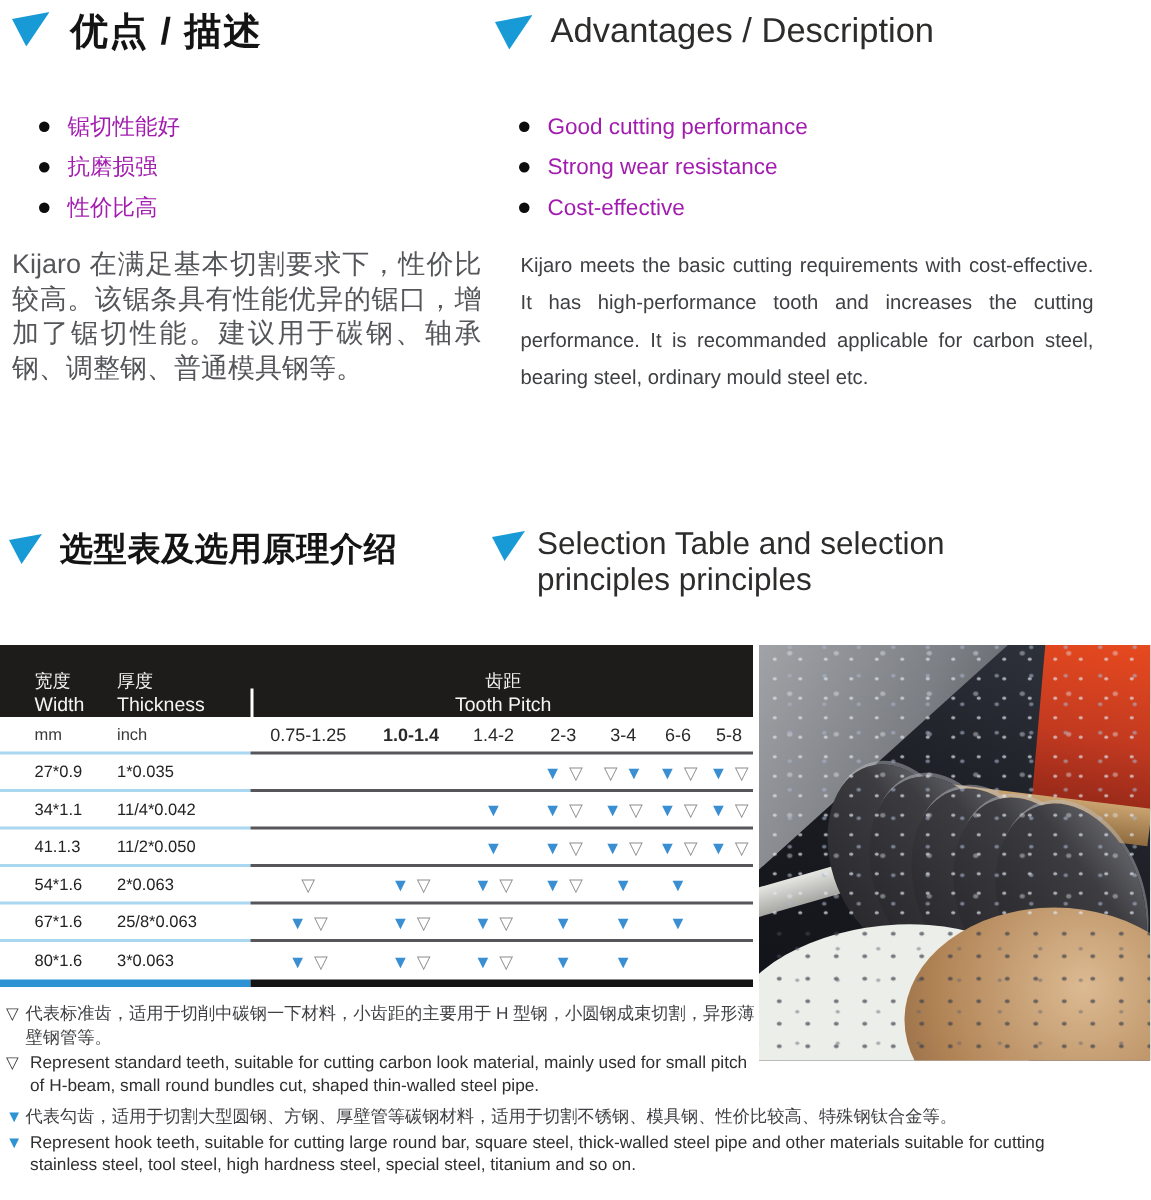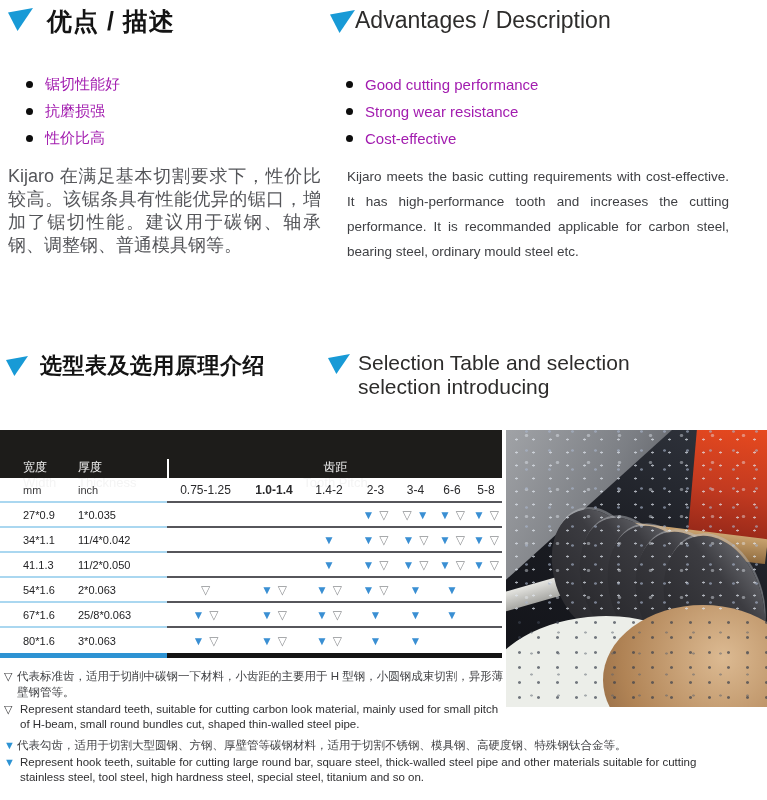--- a/index.html
+++ b/index.html
@@ -11,36 +11,36 @@
     color:#222;
   }
   
   .head-row { position:absolute; display:flex; align-items:flex-start; }
   .tri-flag {
     flex:0 0 auto; width:25px; height:23px; background:#189ad6;
     clip-path:polygon(0 20%, 100% 0, 38% 100%);
   }
   .tri-flag.small { width:22px; height:20px; }
   .h-zh { font-size:25px; font-weight:bold; color:#141414; letter-spacing:1px; margin-left:14px; line-height:27px; }
-  .h-en { font-size:23px; color:#2d2c2b; margin-left:0; line-height:26px; }
+  .h-en { font-size:23px; color:#2d2c2b; margin-left:12px; line-height:26px; }
   .h-zh2 { font-size:22px; font-weight:bold; color:#141414; letter-spacing:.5px; margin-left:12px; line-height:24px; }
   .h-en2 { font-size:21px; color:#2d2c2b; margin-left:8px; line-height:24px; width:318px; }
   
   .bullets { position:absolute; }
   .b-item { display:flex; align-items:center; height:27px; }
   .dot { width:7px; height:7px; border-radius:50%; background:#0d0d0d; margin-right:12px; }
   .b-label { font-size:15px; color:#a21caf; }
   
   .para { position:absolute; text-align:justify; }
   .para-zh { left:8px; top:165px; width:313px; font-size:18px; line-height:23px; color:#55565a; }
   .para-en { left:347px; top:164px; width:382px; font-size:13.5px; line-height:25px; color:#3f4044; }
   
   .tbl { position:absolute; left:0; top:430px; width:502px; }
   .tbl-head { display:flex; height:48px; background:#1d1c1a; color:#f4f4f4; }
-  .th { display:flex; flex-direction:column; justify-content:flex-start; line-height:16px;margin-top:29px; }
+  .th { display:flex; flex-direction:column; justify-content:flex-end; line-height:16px;margin-top:29px; }
   .th-w { width:70px; padding-left:23px; }
   .th-t { width:97px; padding-left:8px; }
   .th-pitch { width:335px; border-left:2px solid #ffffff; align-items:center; text-align:center; }
   .th .zh { font-size:12px; } .th .en { font-size:13px; }
   .sub-row { display:flex; height:25px; }
   .side-left { width:167px; display:flex; align-items:center; border-bottom:2px solid #aad7f0; }
   .side-right { width:335px; display:flex; align-items:center; border-bottom:2px solid #56565b; }
   .cell-mm { width:70px; padding-left:23px; }
   .cell-inch { width:97px; padding-left:8px; }
   .unit { font-size:11px; color:#3a3a3c; }
@@ -151,21 +151,21 @@
   <div class="para para-zh">Kijaro 在满足基本切割要求下，性价比较高。该锯条具有性能优异的锯口，增加了锯切性能。建议用于碳钢、轴承钢、调整钢、普通模具钢等。</div>
   <div class="para para-en">Kijaro meets the basic cutting requirements with cost-effective. It has high-performance tooth and increases the cutting performance. It is recommanded applicable for carbon steel, bearing steel, ordinary mould steel etc.</div>
 
   <div class="head-row" style="left:6px; top:354px;">
     <span class="tri-flag small" style="margin-top:2px;"></span>
     <span class="h-zh2">选型表及选用原理介绍</span>
   </div>
   <div class="head-row" style="left:328px; top:351px;">
     <span class="tri-flag small" style="margin-top:3px;"></span>
     <span class="h-en2"><span>Selection Table and selection</span><br>
-    <span>selection introducing</span></span>
+    <span>principles principles</span></span>
   </div>
 
   <div class="tbl">
     <div class="tbl-head">
       <div class="th th-w">
         <span class="zh">宽度</span>
         <span class="en">Width</span>
       </div>
       <div class="th th-t">
         <span class="zh">厚度</span>
@@ -388,18 +388,18 @@
     <div class="ph ph-speck-top"></div>
     <div class="ph ph-speck-bottom"></div>
   </div>
 
   <div class="notes" id="notes">
       <div class="note note-0">
         <div class="note-line note-zh"><span class="nmk-h">▽</span><span>代表标准齿，适用于切削中碳钢一下材料，小齿距的主要用于 H 型钢，小圆钢成束切割，异形薄壁钢管等。</span></div>
         <div class="note-line note-en"><span class="nmk-h">▽</span><span>Represent standard teeth, suitable for cutting carbon look material, mainly used for small pitch of H-beam, small round bundles cut, shaped thin-walled steel pipe.</span></div>
       </div>
       <div class="note note-1">
-        <div class="note-line note-zh"><span class="nmk-f">▼</span><span>代表勾齿，适用于切割大型圆钢、方钢、厚壁管等碳钢材料，适用于切割不锈钢、模具钢、高硬度钢、特殊钢钛合金等。</span></div>
+        <div class="note-line note-zh"><span class="nmk-f">▼</span><span>代表勾齿，适用于切割大型圆钢、方钢、厚壁管等碳钢材料，适用于切割不锈钢、模具钢、性价比较高、特殊钢钛合金等。</span></div>
         <div class="note-line note-en"><span class="nmk-f">▼</span><span>Represent hook teeth, suitable for cutting large round bar, square steel, thick-walled steel pipe and other materials suitable for cutting stainless steel, tool steel, high hardness steel, special steel, titanium and so on.</span></div>
       </div>
     </div>
 
 </div>
 
 </body></html>

